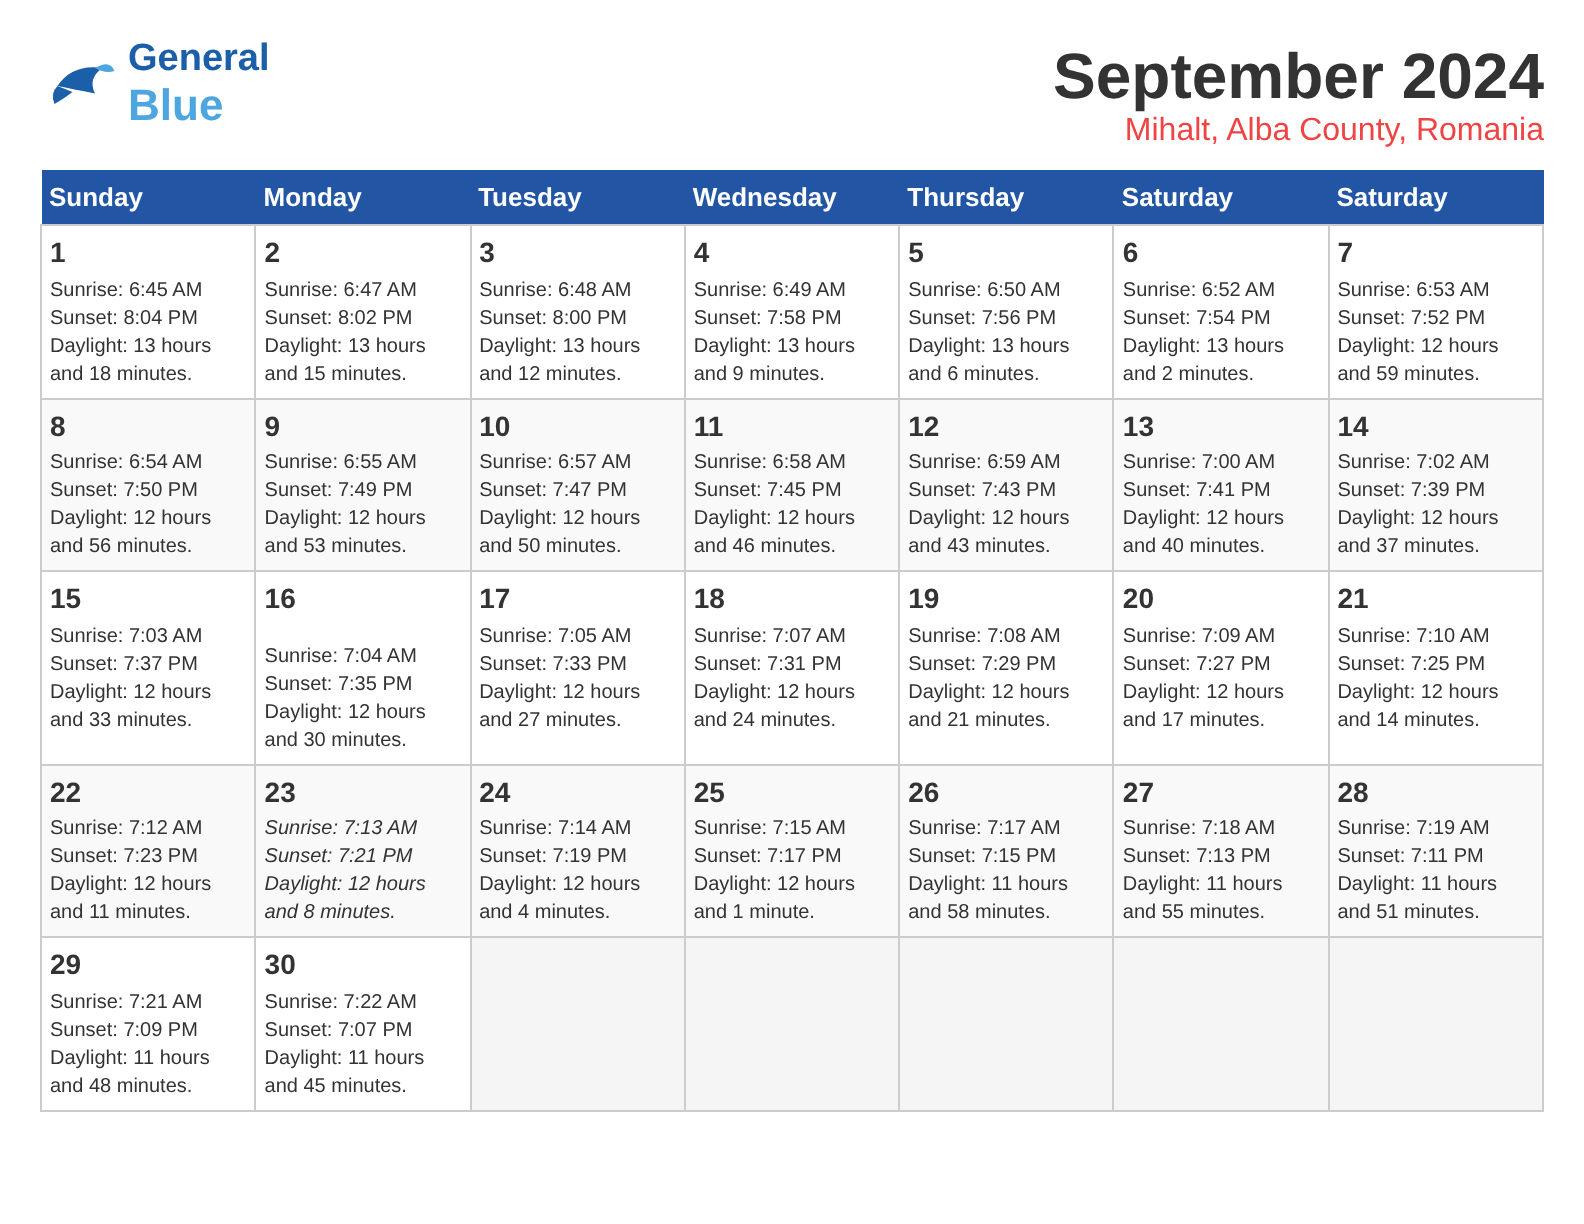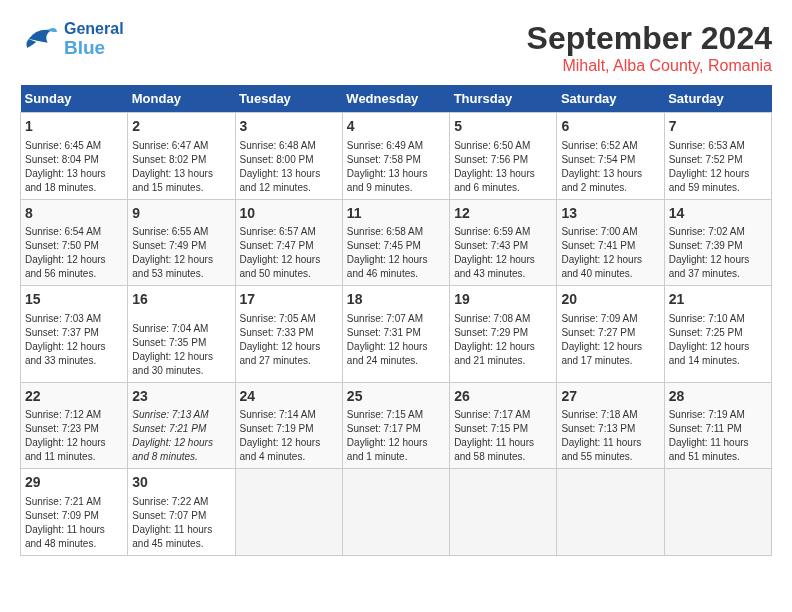--- a/index.html
+++ b/index.html
@@ -89,22 +89,22 @@
 <body>
 
 <div class="header">
   <div class="logo">
     <svg class="logo-bird" viewBox="0 0 50 40" xmlns="http://www.w3.org/2000/svg">
       <path d="M10,20 Q20,5 40,8 Q30,15 35,25 Q20,22 10,20Z" fill="#1a5fa8"></path>
       <path d="M35,8 Q45,2 48,10 Q42,12 35,8Z" fill="#4da6e0"></path>
       <path d="M10,20 Q5,25 8,32 Q15,28 20,24Z" fill="#1a5fa8"></path>
     </svg>
     <div>
-      <div class="logo-text" style="color:#1a5fa8; font-size:16px;">General</div>
-      <div class="logo-text" style="color:#4da6e0; font-size:19px;">Blue</div>
+      <div class="logo-text" style="color:#1a5fa8; font-size:19px;">General</div>
+      <div class="logo-text" style="color:#4da6e0; font-size:22px;">Blue</div>
     </div>
   </div>
   <div class="title-section">
     <div class="month-title">September 2024</div>
     <div class="subtitle">Mihalt, Alba County, Romania</div>
   </div>
 </div>
 
 <table>
   <thead>

